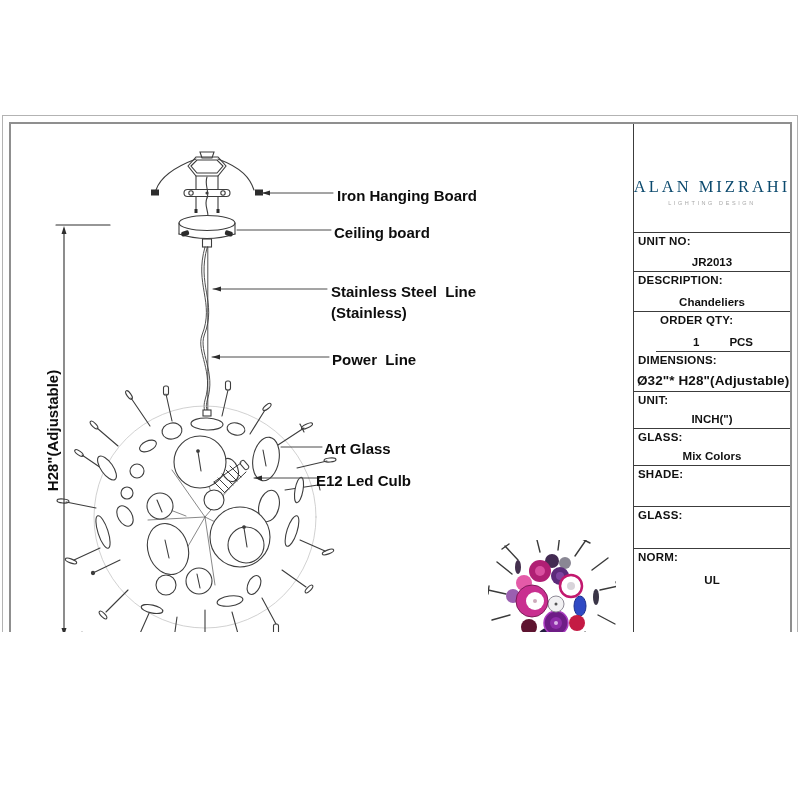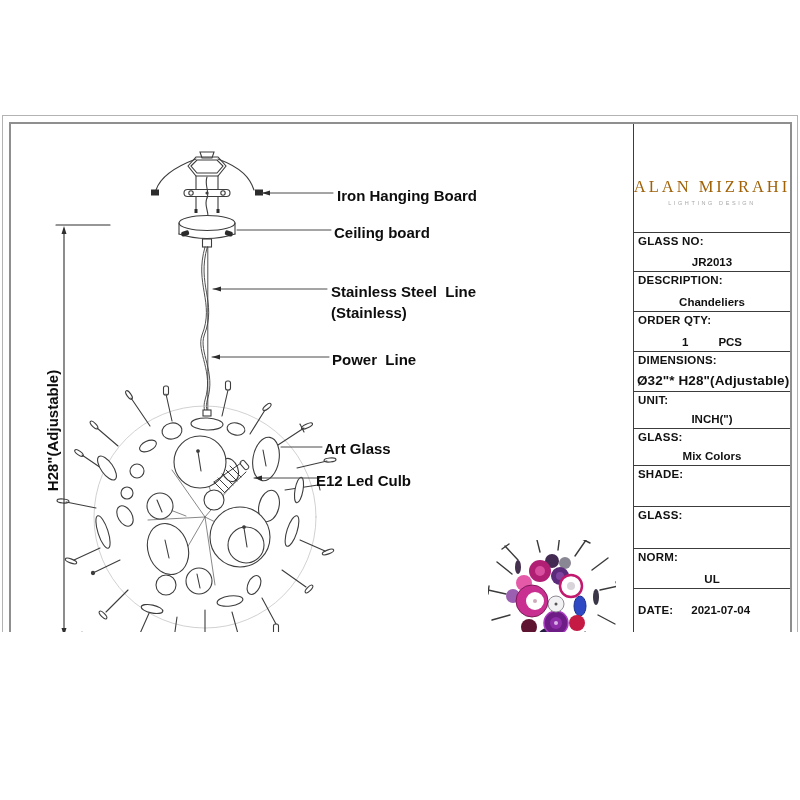--- a/index.html
+++ b/index.html
@@ -26,21 +26,21 @@
   .tlabel{font-size:11.5px;font-weight:700;padding-left:4px;letter-spacing:.2px;}
   .tvalue{font-size:11.5px;font-weight:700;text-align:center;}
   .tvalue-dim{font-size:13.5px;font-weight:700;padding-left:3px;letter-spacing:.1px;}
   .qty-line{display:flex;justify-content:center;gap:30px;font-size:11.5px;font-weight:700;}
   .date-row{flex-direction:row !important;align-items:center;justify-content:flex-start;}
   .date-row .tvalue{margin-left:18px;}
   
   #logo-cell{height:109px;border-bottom:1px solid #3c3c3c;display:flex;flex-direction:column;
              align-items:center;justify-content:center;padding-top:26px;box-sizing:border-box;}
   #brand-name{font-family:"Liberation Serif",serif;font-size:16.5px;letter-spacing:3px;
-              color:#a16207;white-space:nowrap;text-align:right;}
+              color:#0c4a6e;white-space:nowrap;text-align:right;}
   #brand-tagline{font-size:5.5px;letter-spacing:2.6px;color:#a8a8a8;margin-top:3px;
                  white-space:nowrap;}
 </style>
 </head>
 <body>
 
 <div id="page">
 
   <div class="abs" id="outer-frame"></div>
   <div class="abs" id="inner-frame"></div>
@@ -304,30 +304,30 @@
   <div class="abs dim-label" id="d32-label">Ø32"</div>
 
   <div class="abs" id="spec-table">
 
     <div id="logo-cell">
       <div id="brand-name">ALAN MIZRAHI</div>
       <div id="brand-tagline">LIGHTING DESIGN</div>
     </div>
 
     <div class="trow" style="height:39px;">
-      <div class="tlabel">GLASS NO:</div>
+      <div class="tlabel">UNIT NO:</div>
       <div class="tvalue">JR2013</div>
     </div>
 
     <div class="trow" style="height:40px;">
       <div class="tlabel">DESCRIPTION:</div>
       <div class="tvalue">Chandeliers</div>
     </div>
 
-    <div class="trow" style="height:40px;">
+    <div class="trow" style="height:40px;margin-left:22px;">
       <div class="tlabel">ORDER QTY:</div>
       <div class="qty-line">
         <span>1</span>
         <span>PCS</span>
       </div>
     </div>
 
     <div class="trow" style="height:40px;">
       <div class="tlabel">DIMENSIONS:</div>
       <div class="tvalue-dim">Ø32"* H28"(Adjustable)</div>
@@ -352,19 +352,15 @@
     <div class="trow" style="height:42px;">
       <div class="tlabel">GLASS:</div>
       <div class="tvalue"></div>
     </div>
 
     <div class="trow" style="height:40px;">
       <div class="tlabel">NORM:</div>
       <div class="tvalue">UL</div>
     </div>
 
-    <div class="trow date-row" style="height:43px;">
-      <div class="tlabel">DATE:</div>
-      <div class="tvalue">2021-07-04</div>
-    </div>
 
   </div>
 </div>
 
 </body></html>

